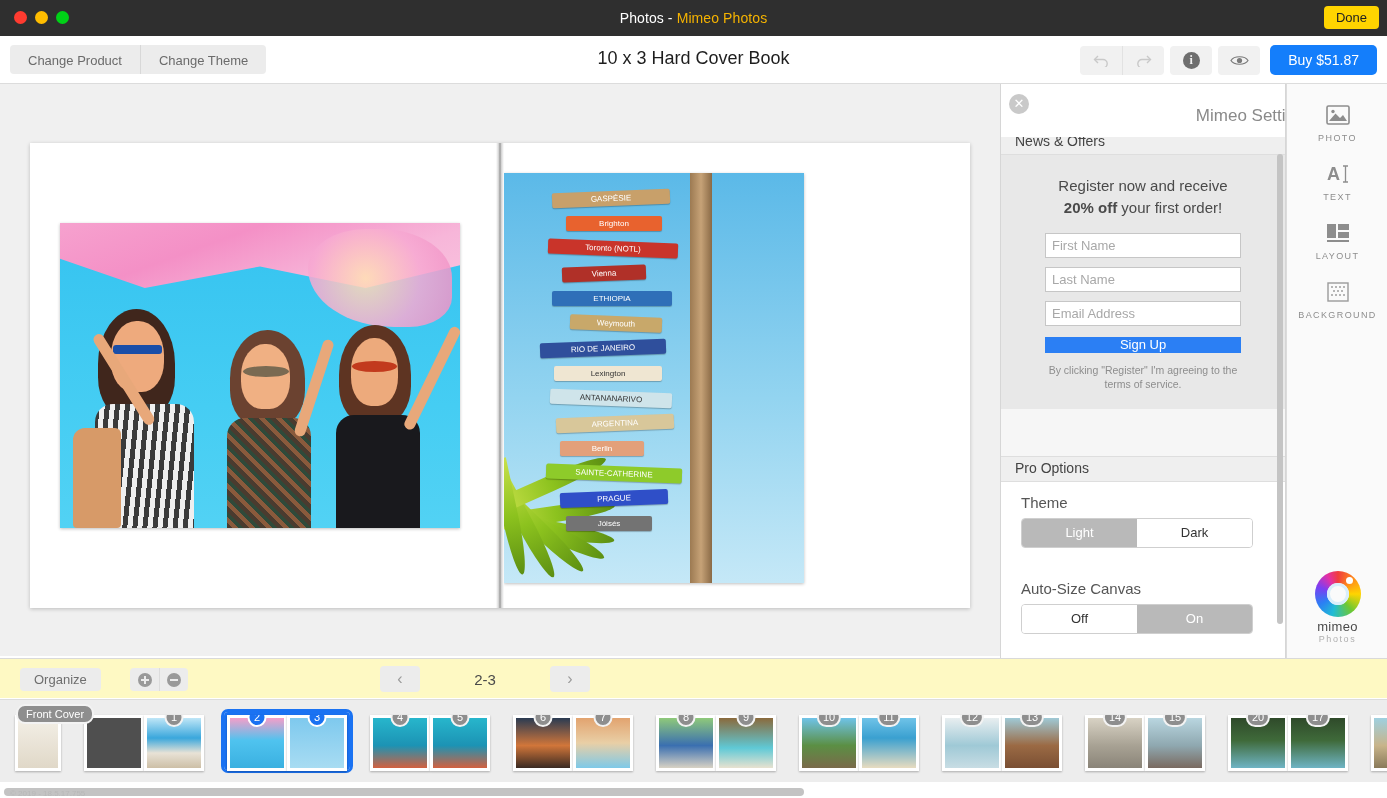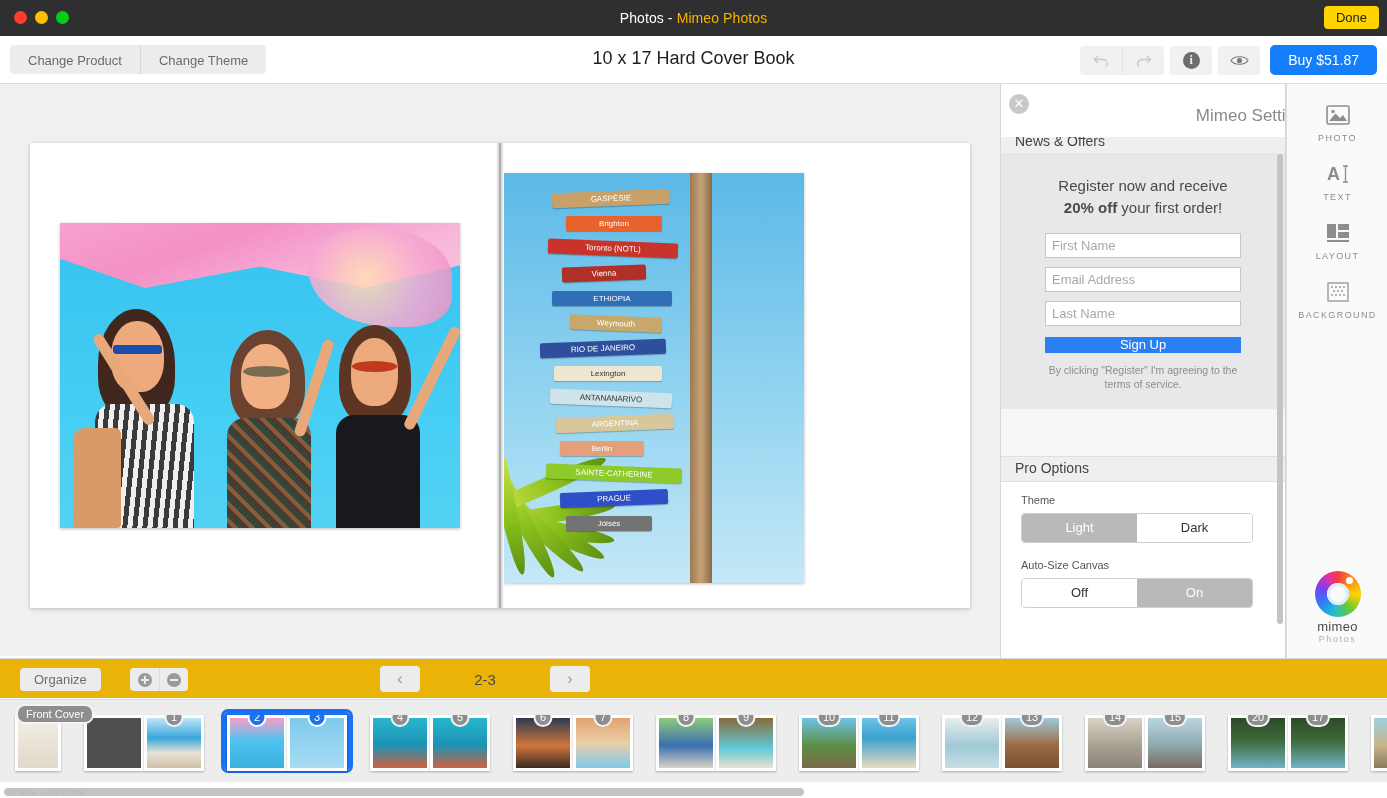--- a/index.html
+++ b/index.html
@@ -182,22 +182,22 @@
   }
   .news-input::placeholder { color: #a8a8a8; }
   .signup-btn {
     width: 100%; height: 16px; background: #2b7ff4; color: #fff; border: none;
     font-size: 13px; cursor: pointer; font-family: "Liberation Sans", sans-serif;
     margin-bottom: 10px;
   }
   .news-terms { font-size: 10.5px; color: #8d8d8d; line-height: 14px; }
   .spacer-blank { height: 47px; background: #f6f6f6; }
   .pro-body { background: #fff; padding: 12px 20px 0; }
-  .pro-label { font-size: 11px; color: #555; margin-bottom: 7px; }
-  .toggle-row { display: flex; width: 232px; border: 1px solid #cfcfcf; border-radius: 4px; overflow: hidden; margin-bottom: 16px; }
+  .pro-label { font-size: 15px; color: #555; margin-bottom: 7px; }
+  .toggle-row { display: flex; width: 232px; border: 1px solid #cfcfcf; border-radius: 4px; overflow: hidden; margin-bottom: 32px; }
   .toggle-opt {
     flex: 1; height: 28px; line-height: 28px; text-align: center; font-size: 13px;
     background: #fff; color: #333; cursor: pointer; border: none;
     font-family: "Liberation Sans", sans-serif;
   }
   .toggle-opt.active { background: #b9b9b9; color: #fff; }
   .panel-scrollbar {
     position: absolute; right: 2px; top: 70px; width: 6px; height: 470px;
     border-radius: 3px; background: #c4c4c4;
   }
@@ -228,21 +228,21 @@
   .logo-dot {
     position: absolute; right: 8px; top: 6px; width: 7px; height: 7px;
     border-radius: 50%; background: #fff;
   }
   .logo-name { font-size: 13px; color: #4a4a4a; margin-top: 2px; letter-spacing: .3px; }
   .logo-sub { font-size: 9px; color: #b0b0b0; letter-spacing: 1.6px; }
 
   
   .bottombar {
     position: absolute; left: 0; top: 658px; width: 1387px; height: 40px;
-    background: #eab308; border-top: 1px solid #d9d9d9;
+    background: #fef9c3; border-top: 1px solid #d9d9d9;
   }
   .organize-btn {
     position: absolute; left: 20px; top: 9px; height: 23px; padding: 0 14px;
     background: #ececec; border: none; border-radius: 4px; font-size: 13px;
     color: #6e6e6e; cursor: pointer; font-family: "Liberation Sans", sans-serif;
   }
   .pm-group { position: absolute; left: 130px; top: 9px; display: flex; }
   .pm-btn {
     width: 29px; height: 23px; background: #ececec; border: none; cursor: pointer;
     display: flex; align-items: center; justify-content: center;
@@ -339,21 +339,21 @@
       <span>Photos</span><span> - </span><span class="accent">Mimeo Photos</span>
     </div>
     <button class="done-btn">Done</button>
   </div>
 
   <div class="toolbar">
     <div class="seg-group">
       <button class="seg-btn">Change Product</button>
       <button class="seg-btn">Change Theme</button>
     </div>
-    <div class="doc-title">10 x 17 Hard Cover Book</div>
+    <div class="doc-title">10 x 3 Hard Cover Book</div>
     <div class="tb-right">
       <button class="icon-btn disabled joined-l">
         <svg width="17" height="14" viewBox="0 0 17 14">
           <path d="M5 3 L1.5 6.5 L5 10" stroke="#c9c9c9" stroke-width="1.4" fill="none"></path>
           <path d="M1.8 6.5 H10 a4.2 4.2 0 0 1 0 8.4" stroke="#c9c9c9" stroke-width="1.4" fill="none"></path>
         </svg>
       </button>
       <button class="icon-btn disabled joined-r">
         <svg width="17" height="14" viewBox="0 0 17 14">
           <path d="M12 3 L15.5 6.5 L12 10" stroke="#c9c9c9" stroke-width="1.4" fill="none"></path>
@@ -450,22 +450,22 @@
     </div>
 
     <div class="section-head news-head">News &amp; Offers</div>
 
     <div class="news-body">
       <div class="news-line1">Register now and receive</div>
       <div class="news-line2">
         <b>20% off</b><span> your first order!</span>
       </div>
       <input class="news-input" placeholder="First Name" style="">
+      <input class="news-input" placeholder="Last Name" style="">
       <input class="news-input" placeholder="Email Address" style="">
-      <input class="news-input" placeholder="Last Name" style="">
       <button class="signup-btn">Sign Up</button>
       <div class="news-terms">By clicking "Register" I'm agreeing to the terms of service.</div>
     </div>
 
     <div class="spacer-blank"></div>
 
     <div class="section-head">Pro Options</div>
 
     <div class="pro-body">
       <div class="pro-label">Theme</div>

